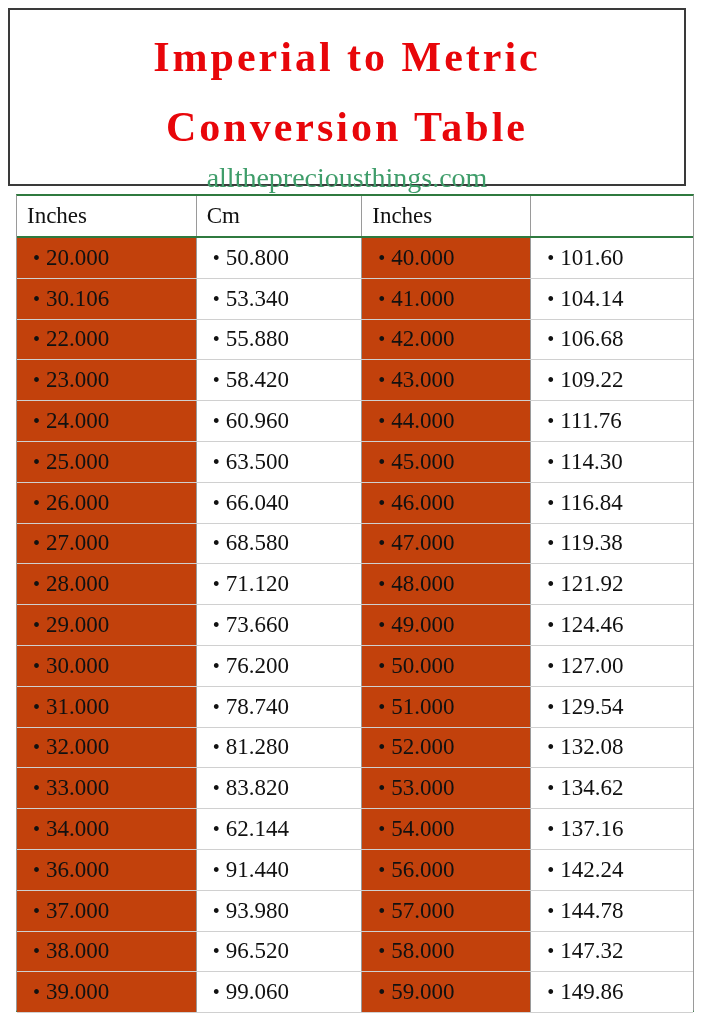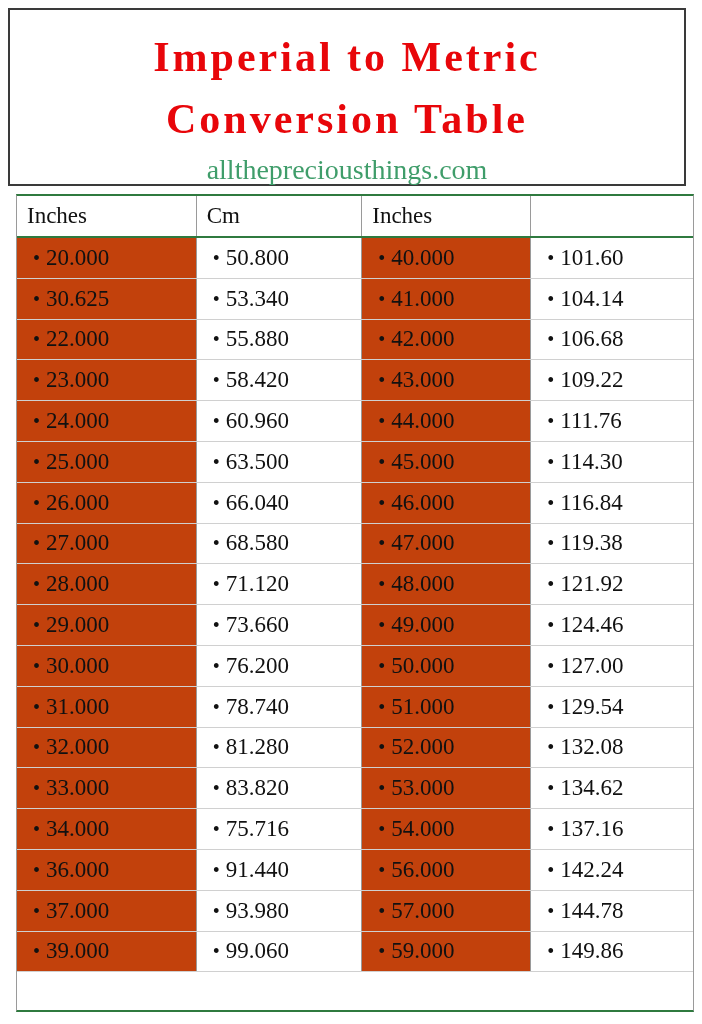--- a/index.html
+++ b/index.html
@@ -35,21 +35,21 @@
   }
   .title-line {
     color: #e8060a;
     font-family: "Liberation Serif", serif;
     font-weight: bold;
     font-size: 42px;
     letter-spacing: 3px;
     line-height: 1.0;
   }
   .title-line.l1 { margin-top: 26px; }
-  .title-line.l2 { margin-top: 20px; }
+  .title-line.l2 { margin-top: 28px; }
   .watermark {
     margin-top: 14px;
     color: #3f9d6a;
     font-family: "Liberation Serif", serif;
     font-size: 28px;
     letter-spacing: 0px;
   }
 
   
   .table-wrap {
@@ -137,21 +137,21 @@
         </tr>
       </thead>
       <tbody id="tbody">
           <tr>
             <td class="shade"><span class="bullet">•</span><span class="cellval">20.000</span></td>
             <td class="plain"><span class="bullet">•</span><span class="cellval">50.800</span></td>
             <td class="shade"><span class="bullet">•</span><span class="cellval">40.000</span></td>
             <td class="plain last"><span class="bullet">•</span><span class="cellval">101.60</span></td>
           </tr>
           <tr>
-            <td class="shade"><span class="bullet">•</span><span class="cellval">30.625</span></td>
+            <td class="shade"><span class="bullet">•</span><span class="cellval">30.106</span></td>
             <td class="plain"><span class="bullet">•</span><span class="cellval">53.340</span></td>
             <td class="shade"><span class="bullet">•</span><span class="cellval">41.000</span></td>
             <td class="plain last"><span class="bullet">•</span><span class="cellval">104.14</span></td>
           </tr>
           <tr>
             <td class="shade"><span class="bullet">•</span><span class="cellval">22.000</span></td>
             <td class="plain"><span class="bullet">•</span><span class="cellval">55.880</span></td>
             <td class="shade"><span class="bullet">•</span><span class="cellval">42.000</span></td>
             <td class="plain last"><span class="bullet">•</span><span class="cellval">106.68</span></td>
           </tr>
@@ -216,37 +216,43 @@
             <td class="plain last"><span class="bullet">•</span><span class="cellval">132.08</span></td>
           </tr>
           <tr>
             <td class="shade"><span class="bullet">•</span><span class="cellval">33.000</span></td>
             <td class="plain"><span class="bullet">•</span><span class="cellval">83.820</span></td>
             <td class="shade"><span class="bullet">•</span><span class="cellval">53.000</span></td>
             <td class="plain last"><span class="bullet">•</span><span class="cellval">134.62</span></td>
           </tr>
           <tr>
             <td class="shade"><span class="bullet">•</span><span class="cellval">34.000</span></td>
-            <td class="plain"><span class="bullet">•</span><span class="cellval">75.716</span></td>
+            <td class="plain"><span class="bullet">•</span><span class="cellval">62.144</span></td>
             <td class="shade"><span class="bullet">•</span><span class="cellval">54.000</span></td>
             <td class="plain last"><span class="bullet">•</span><span class="cellval">137.16</span></td>
           </tr>
           <tr>
             <td class="shade"><span class="bullet">•</span><span class="cellval">36.000</span></td>
             <td class="plain"><span class="bullet">•</span><span class="cellval">91.440</span></td>
             <td class="shade"><span class="bullet">•</span><span class="cellval">56.000</span></td>
             <td class="plain last"><span class="bullet">•</span><span class="cellval">142.24</span></td>
           </tr>
           <tr>
             <td class="shade"><span class="bullet">•</span><span class="cellval">37.000</span></td>
             <td class="plain"><span class="bullet">•</span><span class="cellval">93.980</span></td>
             <td class="shade"><span class="bullet">•</span><span class="cellval">57.000</span></td>
             <td class="plain last"><span class="bullet">•</span><span class="cellval">144.78</span></td>
           </tr>
           <tr>
+            <td class="shade"><span class="bullet">•</span><span class="cellval">38.000</span></td>
+            <td class="plain"><span class="bullet">•</span><span class="cellval">96.520</span></td>
+            <td class="shade"><span class="bullet">•</span><span class="cellval">58.000</span></td>
+            <td class="plain last"><span class="bullet">•</span><span class="cellval">147.32</span></td>
+          </tr>
+          <tr>
             <td class="shade"><span class="bullet">•</span><span class="cellval">39.000</span></td>
             <td class="plain"><span class="bullet">•</span><span class="cellval">99.060</span></td>
             <td class="shade"><span class="bullet">•</span><span class="cellval">59.000</span></td>
             <td class="plain last"><span class="bullet">•</span><span class="cellval">149.86</span></td>
           </tr>
         </tbody>
     </table>
   </div>
 
 </div>

